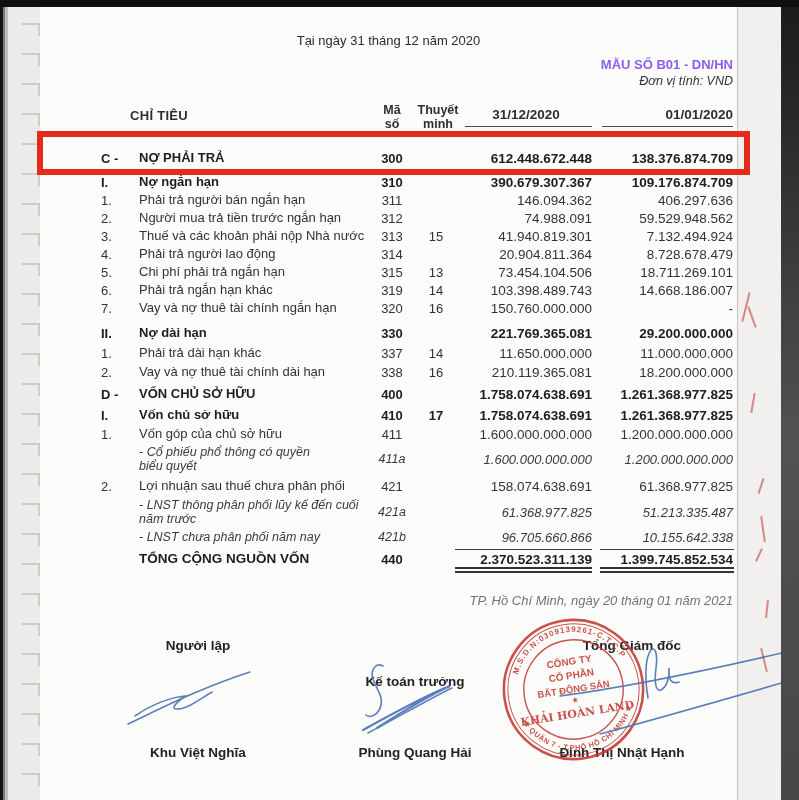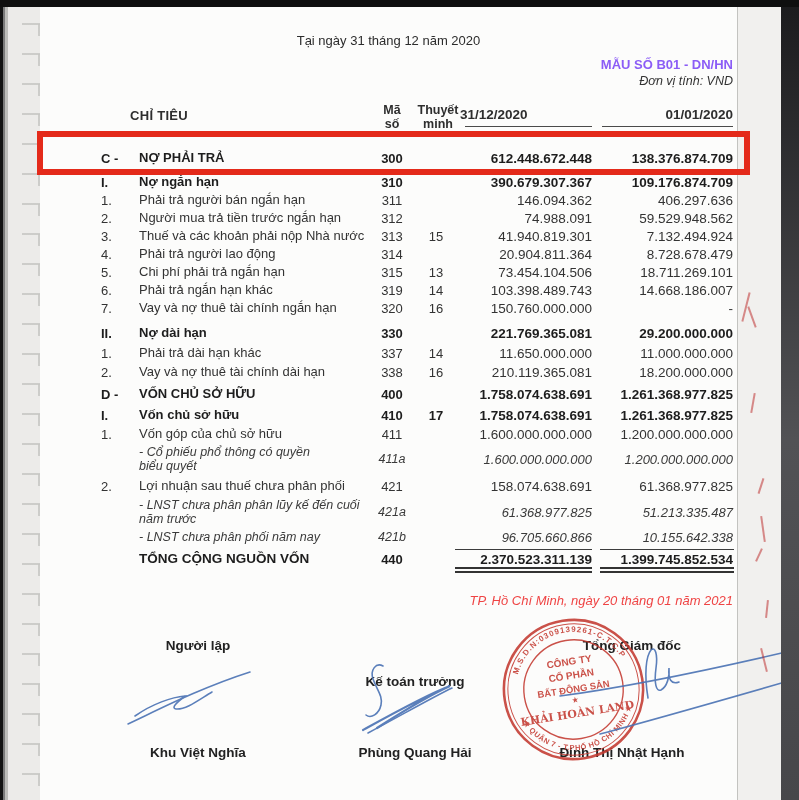--- a/index.html
+++ b/index.html
@@ -25,21 +25,21 @@
 
   .title    { position:absolute; left:0; top:8px;  width:697px; text-align:center; font-weight:bold; font-size:13.5px; color:#222; }
   .subtitle { position:absolute; left:0; top:26px; width:697px; text-align:center; font-size:13px; color:#2c2c2c; }
   .form-code { position:absolute; right:4px; top:50px; font-weight:bold; font-size:13px; color:#8b5cf6; text-align:right; }
   .unit-note { position:absolute; right:4px; top:67px; font-style:italic; font-size:12.5px; color:#333; text-align:right;margin-left:30px; }
 
   
   .th-item { position:absolute; left:90px;  top:101px; font-weight:bold; font-size:13px; letter-spacing:.3px; }
   .th-code { position:absolute; left:332px; top:96px;  width:40px; text-align:center; font-weight:bold; font-size:12.5px; line-height:14px; }
   .th-note { position:absolute; left:376px; top:96px;  width:44px; text-align:center; font-weight:bold; font-size:12.5px; line-height:14px; }
-  .th-d1   { position:absolute; left:420px; top:100px; width:132px; text-align:left; font-weight:bold; font-size:13.5px; }
+  .th-d1   { position:absolute; left:420px; top:100px; width:132px; text-align:center; font-weight:bold; font-size:13.5px; }
   .th-d2   { position:absolute; left:560px; top:100px; width:133px; text-align:right; font-weight:bold; font-size:13.5px; }
   .th-ul1  { position:absolute; left:425px; top:119px; width:127px; border-top:1.5px solid #4a4a4a; }
   .th-ul2  { position:absolute; left:562px; top:119px; width:131px; border-top:1.5px solid #4a4a4a; }
 
   
   .highlight-box { position:absolute; left:-3px; top:124px; width:713px; height:44px;
                    border:6px solid #e42a1a; z-index:6; }
 
   
   .rows { position:absolute; left:0; top:140px; width:697px; }
@@ -61,21 +61,21 @@
   .w205 .c-label { width:205px; } .w240 .c-label { width:240px; }
   .total .c-label { font-size:13.5px; }
 
   
   .ov1  { position:absolute; left:415px; top:542px; width:137px; border-top:1.5px solid #3c3c3c; }
   .ov2  { position:absolute; left:560px; top:542px; width:134px; border-top:1.5px solid #3c3c3c; }
   .dbl1 { position:absolute; left:415px; top:560px; width:137px; height:6px; border-top:2px solid #333; border-bottom:2px solid #333; }
   .dbl2 { position:absolute; left:560px; top:560px; width:134px; height:6px; border-top:2px solid #333; border-bottom:2px solid #333; }
 
   
-  .place-date { position:absolute; right:4px; top:586px; font-style:italic; font-size:13px; color:#ef4444; }
+  .place-date { position:absolute; right:4px; top:586px; font-style:italic; font-size:13px; color:#737373; }
   .sig-title { position:absolute; top:631px; width:200px; text-align:center; font-weight:bold; font-size:13.5px; color:#222; z-index:2; }
   .sig-name  { position:absolute; top:738px; width:220px; text-align:center; font-weight:bold; font-size:13.5px; color:#222; z-index:2; }
   .st1 { left:58px; }  .st2 { left:275px;margin-top:36px; } .st3 { left:492px; }
   .sn1 { left:48px; }  .sn2 { left:265px; } .sn3 { left:472px; }
 
   .stamp-svg { position:absolute; left:459px; top:608px; width:149px; height:149px;
                transform:rotate(-9deg); opacity:.88; z-index:3; }
   .sig-svg   { position:absolute; left:40px; top:613px; width:759px; height:170px; z-index:4; pointer-events:none; }
 
   
@@ -248,21 +248,21 @@
     <div class="row mt2">
       <span class="c-pre">2.</span>
         <span class="c-label">Lợi nhuận sau thuế chưa phân phối</span>
         <span class="c-code">421</span>
         <span class="c-note"></span>
         <span class="c-v1">158.074.638.691</span>
         <span class="c-v2">61.368.977.825</span>
     </div>
     <div class="row it h32 w240 mt1">
       <span class="c-pre"></span>
-        <span class="c-label">- LNST chưa phân phân lũy kế đến cuối năm trước</span>
+        <span class="c-label">- LNST thông phân phối lũy kế đến cuối năm trước</span>
         <span class="c-code">421a</span>
         <span class="c-note"></span>
         <span class="c-v1">61.368.977.825</span>
         <span class="c-v2">51.213.335.487</span>
     </div>
     <div class="row it">
       <span class="c-pre"></span>
         <span class="c-label">- LNST chưa phân phối năm nay</span>
         <span class="c-code">421b</span>
         <span class="c-note"></span>

